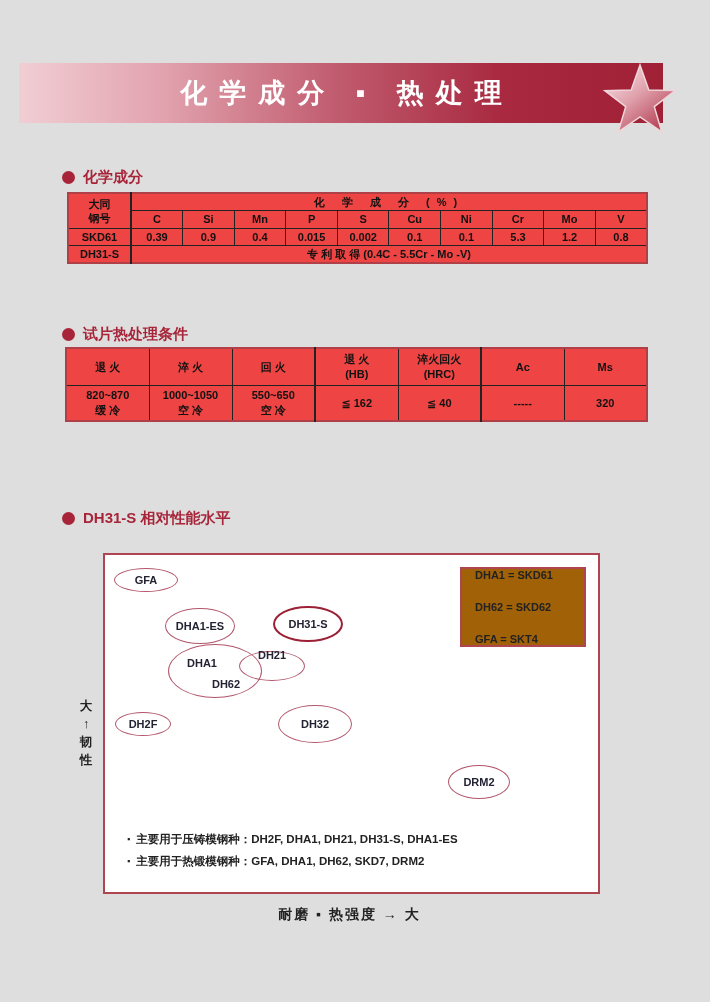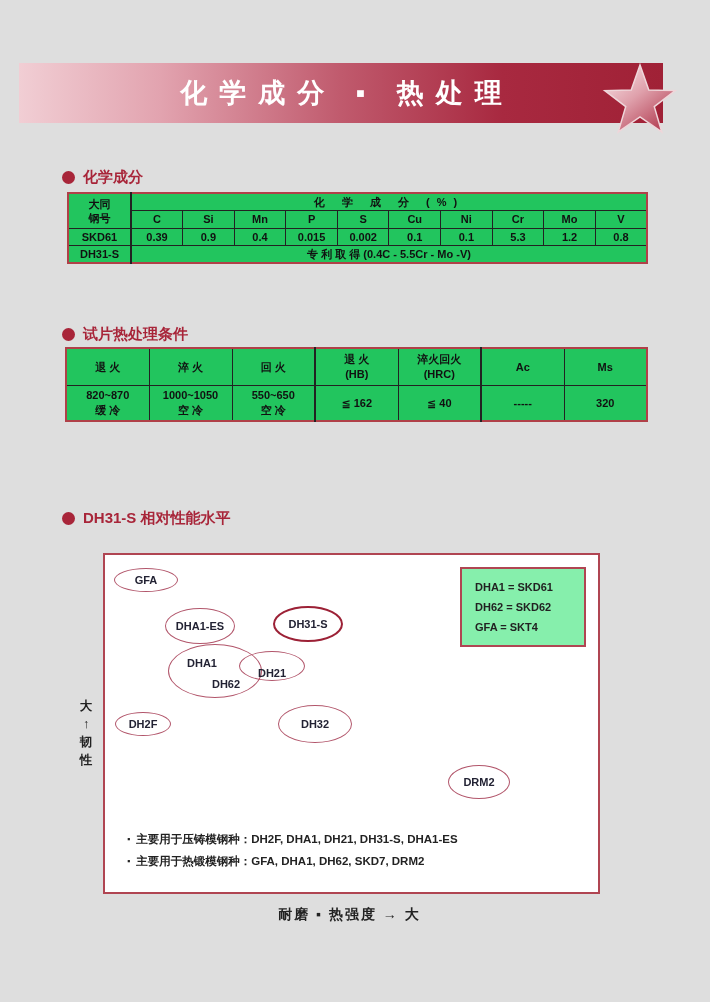--- a/index.html
+++ b/index.html
@@ -26,21 +26,21 @@
   
   .section-header{
     position:absolute;left:62px;display:flex;align-items:center;gap:8px;
     color:#a82539;font-size:15px;font-weight:bold;white-space:nowrap;
   }
   .bullet{width:13px;height:13px;border-radius:50%;background:#a82539;flex:0 0 auto;}
 
   
   table.dtable{
     position:absolute;border-collapse:collapse;table-layout:fixed;
-    background:#22c55e;border:2px solid #b04048;
+    background:#ef4444;border:2px solid #b04048;
     font-size:11px;font-weight:bold;color:#111;
   }
   table.dtable td{
     border:1px solid #222;text-align:center;vertical-align:middle;
     padding:1px 2px;line-height:1.3;
   }
   table.dtable td.group-sep{border-left:2px solid #222;}
   table.dtable td.col1{border-right:2px solid #222;}
   table.dtable .l2{display:block;}
   table.dtable .l1{display:block;}
@@ -55,22 +55,22 @@
     position:absolute;border:1.5px solid #b2566b;border-radius:50%;
     background:transparent;box-sizing:border-box;
   }
   .ellipse.bold{border:2.5px solid #9c2136;}
   .ellipse-label{
     position:absolute;transform:translate(-50%,-50%);
     font-size:11px;font-weight:600;color:#223;white-space:nowrap;
   }
   .legend{
     position:absolute;left:355px;top:12px;width:126px;height:80px;
-    border:2px solid #b04552;background:#86efac;box-sizing:border-box;
-    display:flex;flex-direction:column;justify-content:center;gap:8px;
+    border:2px solid #b04552;background:#a16207;box-sizing:border-box;
+    display:flex;flex-direction:column;justify-content:space-between;gap:8px;
     padding-left:13px;
   }
   .legend-line{font-size:11px;font-weight:600;color:#222;}
   .note-line{
     position:absolute;left:22px;display:flex;align-items:center;gap:6px;
     font-size:11.5px;font-weight:600;color:#222;white-space:nowrap;
   }
   .note-bullet{font-size:9px;line-height:1;}
   .ylabel{
     position:absolute;left:77px;top:697px;width:18px;
@@ -259,21 +259,21 @@
 <div class="ellipse" style="left: 9px; top: 13px; width: 64px; height: 24px;"></div>
     <span class="ellipse-label" style="left: 41px; top: 25px;">GFA</span>
     <div class="ellipse" style="left: 60px; top: 53px; width: 70px; height: 36px;"></div>
     <span class="ellipse-label" style="left: 95px; top: 71px;">DHA1-ES</span>
     <div class="ellipse bold" style="left: 168px; top: 51px; width: 70px; height: 36px;"></div>
     <span class="ellipse-label" style="left: 203px; top: 69px;">DH31-S</span>
     <div class="ellipse" style="left: 63px; top: 89px; width: 94px; height: 54px;"></div>
     <span class="ellipse-label" style="left: 97px; top: 108px;">DHA1</span>
     <span class="ellipse-label" style="left: 121px; top: 129px;">DH62</span>
     <div class="ellipse" style="left: 134px; top: 96px; width: 66px; height: 30px;"></div>
-    <span class="ellipse-label" style="left: 167px; top: 118px;">DH21</span>
+    <span class="ellipse-label" style="left: 167px; top: 100px;">DH21</span>
     <div class="ellipse" style="left: 10px; top: 157px; width: 56px; height: 24px;"></div>
     <span class="ellipse-label" style="left: 38px; top: 169px;">DH2F</span>
     <div class="ellipse" style="left: 173px; top: 150px; width: 74px; height: 38px;"></div>
     <span class="ellipse-label" style="left: 210px; top: 169px;">DH32</span>
     <div class="ellipse" style="left: 343px; top: 210px; width: 62px; height: 34px;"></div>
     <span class="ellipse-label" style="left: 374px; top: 227px;">DRM2</span>
   </div>
 
 <div class="ylabel">大
 ↑

